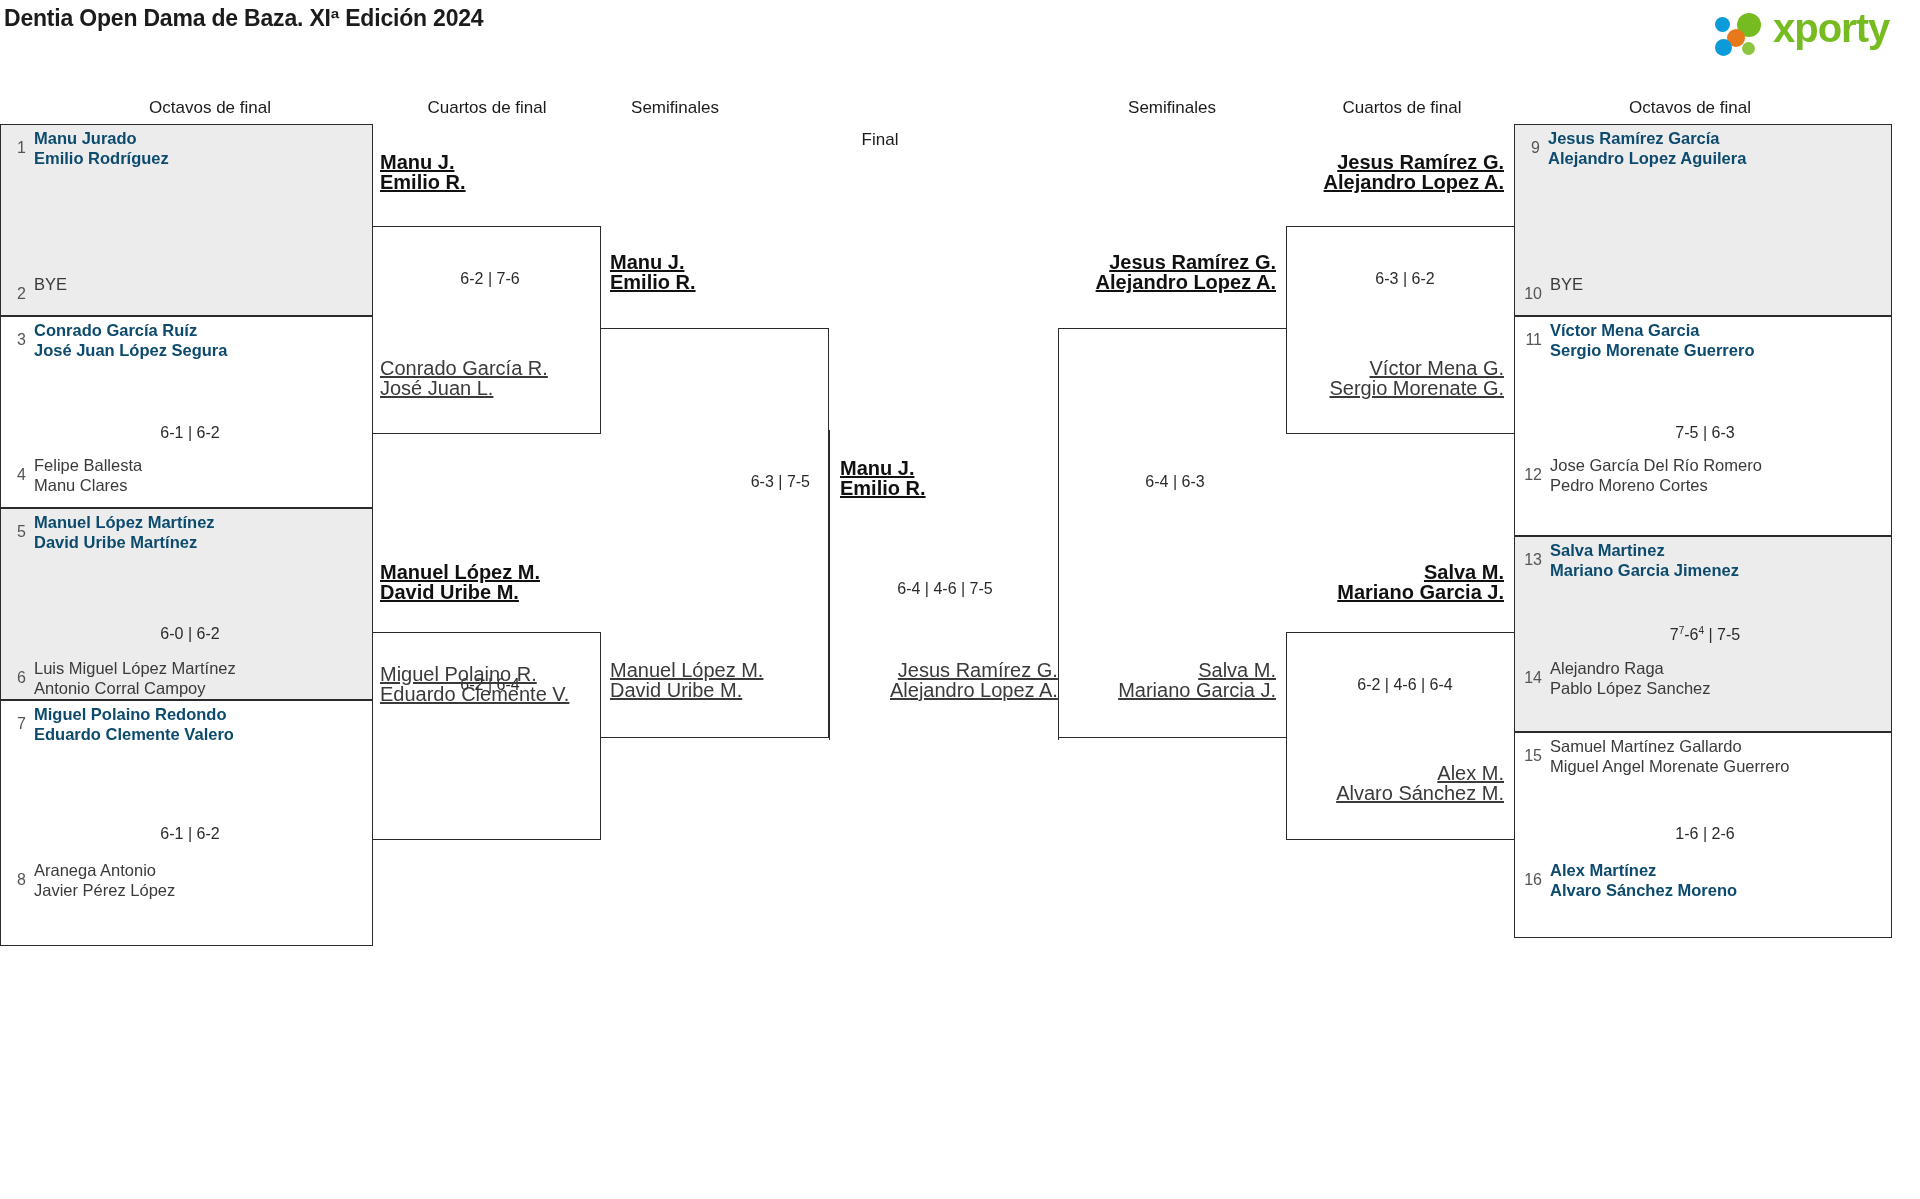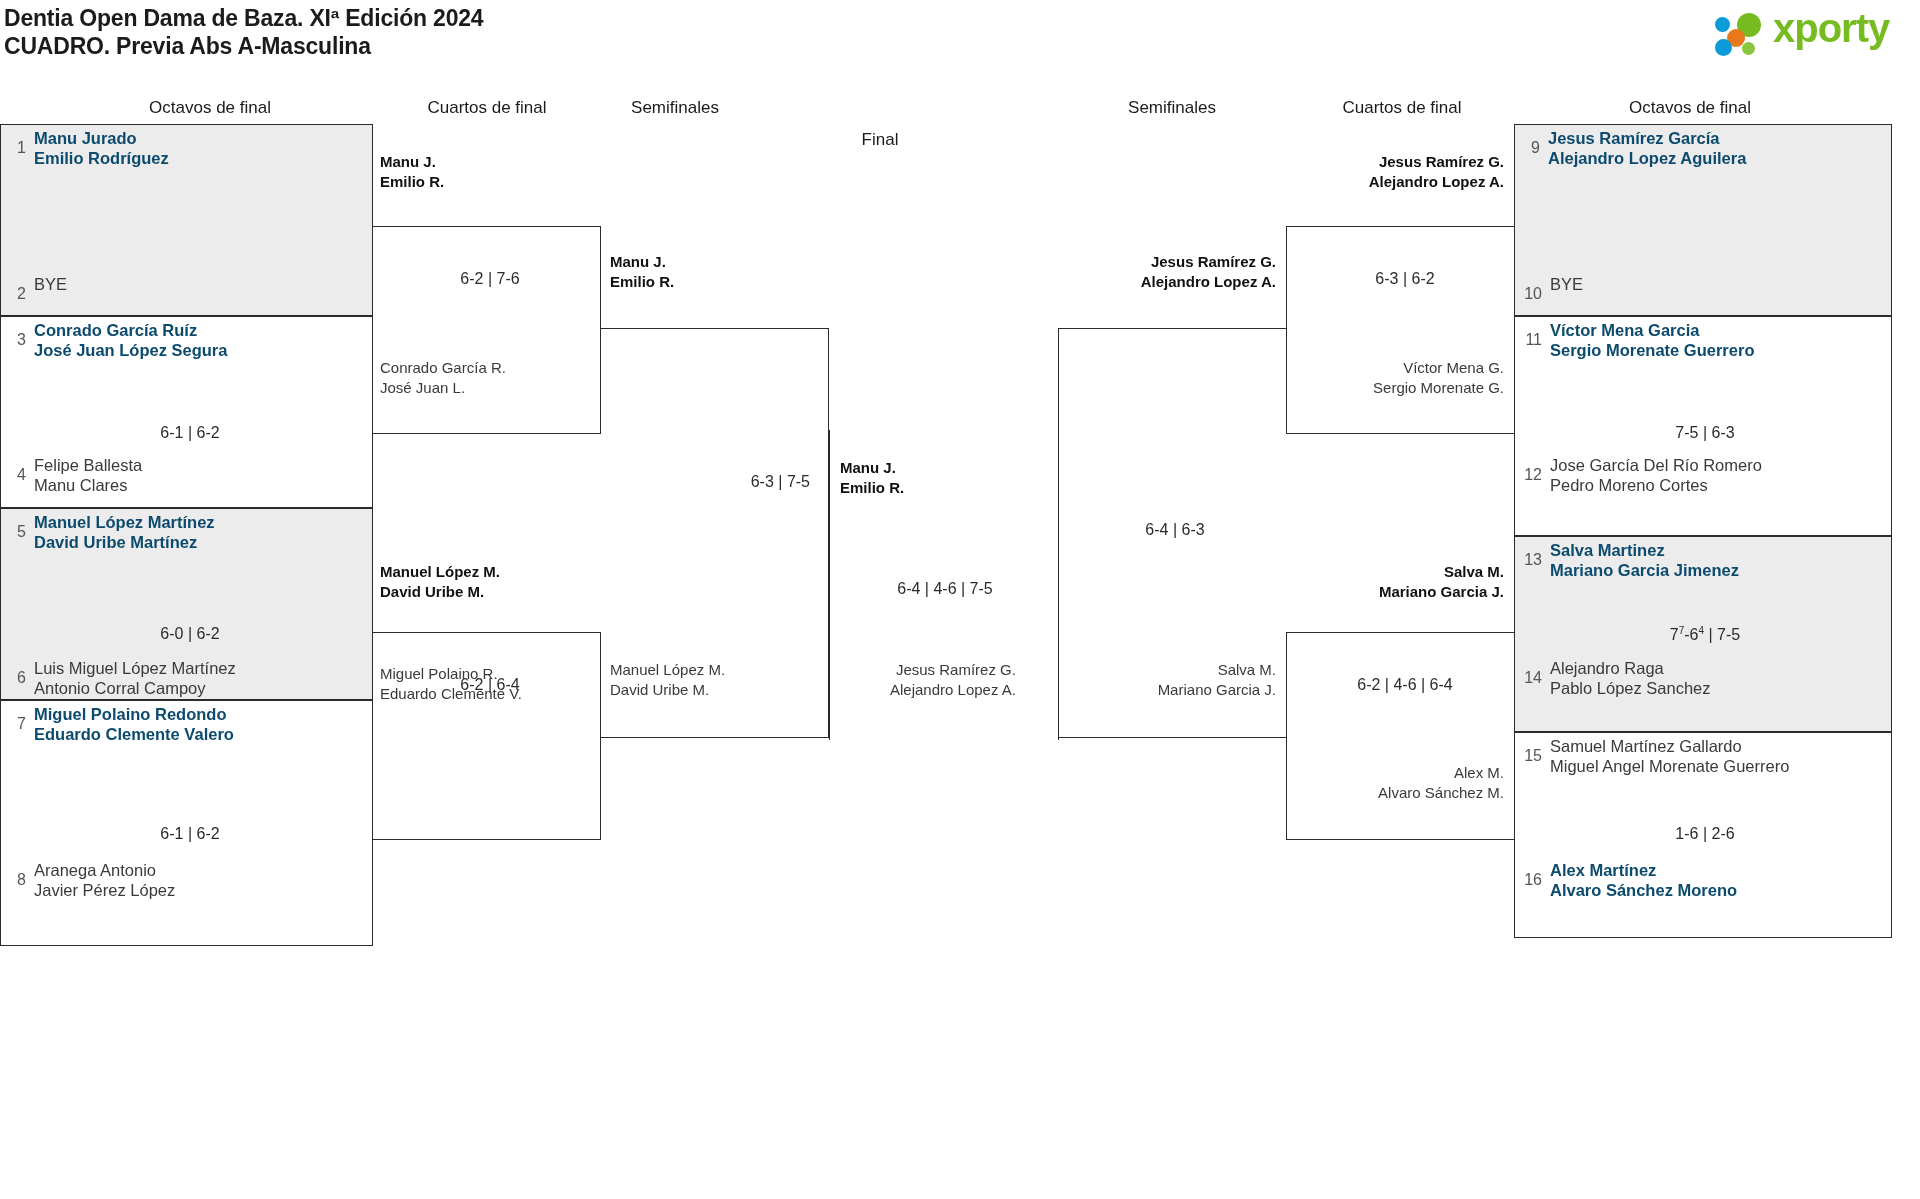--- a/index.html
+++ b/index.html
@@ -37,32 +37,31 @@
   .names{font-size:16.5px;line-height:20px;}
   .names.win{font-weight:bold;color:#0c4a6e;}
   .names.lose{font-weight:normal;color:#3a3a3a;}
   .names .nm{display:block;}
 
   
   .score{position:absolute;font-size:16px;color:#2b2b2b;white-space:nowrap;text-align:center;}
   .score sup{font-size:10px;vertical-align:super;}
 
   
-  .adv{position:absolute;font-size:15px;line-height:20px;white-space:nowrap;}
+  .adv{position:absolute;font-size:20px;line-height:20px;white-space:nowrap;text-decoration:underline;}
   .adv.win{font-weight:bold;color:#111;}
   .adv.lose{font-weight:normal;color:#3a3a3a;}
   .adv.r{text-align:right;}
   .adv .nm{display:block;}
 </style>
 </head>
 <body>
 
 <div class="title-block">
   <div class="title-line">Dentia Open Dama de Baza. XIª Edición 2024</div>
-  <div class="title-line">CUADRO. Previa Abs A-Masculina</div>
 </div>
 
 <div class="logo">
   <div class="logo-dots">
     <span class="dot" style="left:0px;top:4px;width:15px;height:15px;background:#0a9bd8;"></span>
     <span class="dot" style="left:22px;top:0px;width:24px;height:24px;background:#76bc21;"></span>
     <span class="dot" style="left:12px;top:16px;width:18px;height:18px;background:#e8791a;"></span>
     <span class="dot" style="left:0px;top:26px;width:17px;height:17px;background:#0a9bd8;"></span>
     <span class="dot" style="left:27px;top:29px;width:13px;height:13px;background:#8cc63e;"></span>
   </div>
@@ -191,21 +190,21 @@
   <span class="nm">Jesus Ramírez G.</span>
   <span class="nm">Alejandro Lopez A.</span>
 </div>
 
 <div class="connbox" style="left:1058px;top:328px;width:228px;height:410px;border-right:none;"></div>
 
 <div class="adv win r" style="left:1036px;top:252px;width:240px;">
   <span class="nm">Jesus Ramírez G.</span>
   <span class="nm">Alejandro Lopez A.</span>
 </div>
-<div class="score" style="left:1080px;top:473px;width:190px;margin-top:48px;">6-4 | 6-3</div>
+<div class="score" style="left:1080px;top:473px;width:190px;">6-4 | 6-3</div>
 <div class="adv lose r" style="left:1036px;top:660px;width:240px;">
   <span class="nm">Salva M.</span>
   <span class="nm">Mariano Garcia J.</span>
 </div>
 
 <div class="connbox" style="left:1286px;top:226px;width:228px;height:208px;border-right:none;"></div>
 <div class="connbox" style="left:1286px;top:632px;width:228px;height:208px;border-right:none;"></div>
 
 <div class="adv win r" style="left:1264px;top:152px;width:240px;">
   <span class="nm">Jesus Ramírez G.</span>

